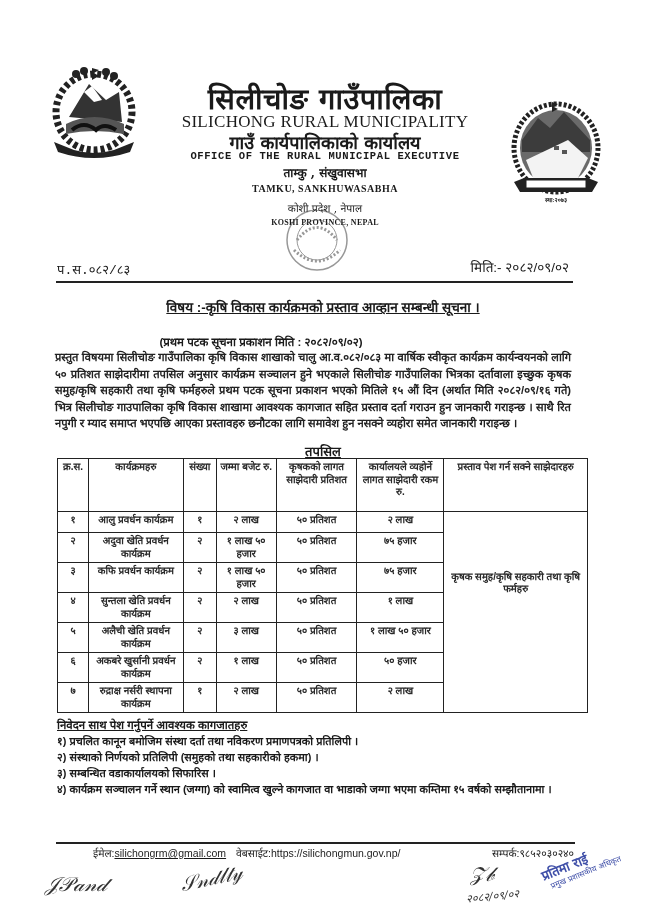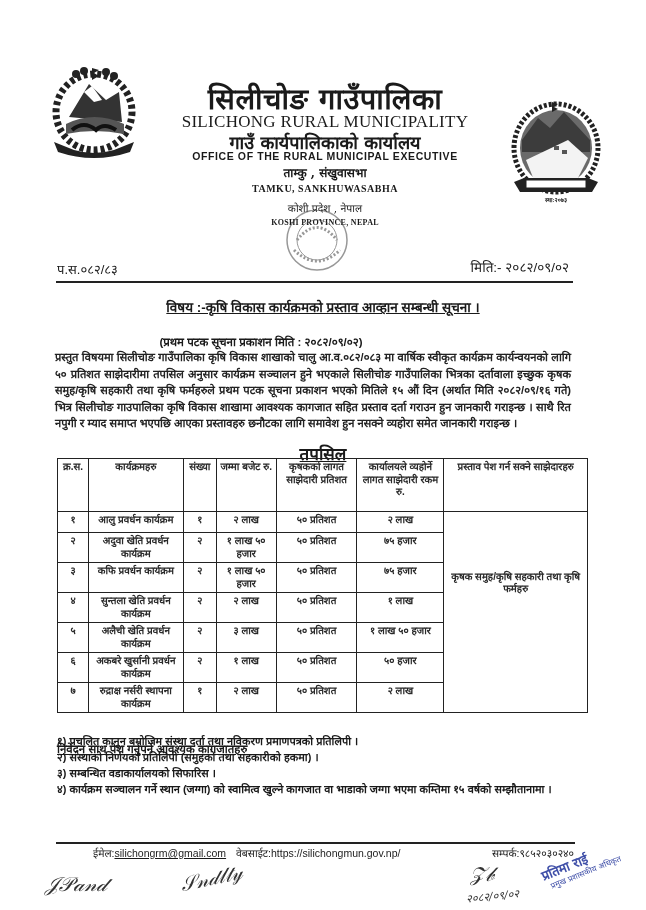--- a/index.html
+++ b/index.html
@@ -3,40 +3,40 @@
 <meta charset="utf-8">
 <style>
   html, body { margin:0; padding:0; background:#fff; }
   body { width:646px; height:910px; position:relative; overflow:hidden;
          font-family:"DejaVu Serif","Liberation Serif",serif; color:#1a1a1a; }
   .abs { position:absolute; }
   .center { text-align:center; }
   .t-title-np { left:150px; top:78px; width:350px; font-size:29px; font-weight:bold; letter-spacing:0.5px; }
   .t-title-en { left:150px; top:112px; width:350px; font-size:17px; font-family:"Liberation Serif",serif; letter-spacing:0.3px; }
   .t-office-np { left:150px; top:130px; width:350px; font-size:18px; font-weight:bold; }
-  .t-office-en { left:150px; top:150px; width:350px; font-size:10.5px; font-weight:bold; font-family:Liberation Sans, sans-serif; letter-spacing:0.6px; }
+  .t-office-en { left:150px; top:150px; width:350px; font-size:10.5px; font-weight:bold; font-family:Liberation Mono, monospace; letter-spacing:0.6px; }
   .t-addr-np { left:150px; top:164px; width:350px; font-size:12px; font-weight:bold; }
   .t-addr-en { left:150px; top:183px; width:350px; font-size:10px; font-weight:bold; font-family:"Liberation Serif",serif; letter-spacing:0.5px; }
   .t-prov-np { left:150px; top:201px; width:350px; font-size:10.5px; }
   .t-prov-en { left:150px; top:218px; width:350px; font-size:8px; font-weight:bold; font-family:"Liberation Serif",serif; letter-spacing:0.3px;}
-  .ref { left:57px; top:260px; font-size:13px; font-family:Liberation Sans, sans-serif; }
+  .ref { left:57px; top:260px; font-size:13px; font-family:Liberation Mono, monospace; }
   .date { right:77px; top:258px; font-size:13.5px; font-family:"Liberation Sans",sans-serif; }
   .rule { left:56px; width:517px; height:2px; background:#222; }
   .subject { left:0; width:646px; top:298px; font-size:13.5px; font-family:"Liberation Sans",sans-serif; font-weight:bold; }
   .subject span { text-decoration:underline; }
   .pubdate { left:0; width:522px; top:334px; font-size:11.5px; font-family:"Liberation Sans",sans-serif; font-weight:bold; }
   .para { left:55px; top:349px; width:516px; font-size:11.2px; line-height:16.5px; text-align:justify;
           font-family:"Liberation Sans",sans-serif; font-weight:bold; color:#222; }
-  .tapsil { left:0; width:646px; top:442px; font-size:17px; font-family:"Liberation Sans",sans-serif; font-weight:bold; text-decoration:underline; }
+  .tapsil { left:0; width:646px; top:442px; font-size:13px; font-family:"Liberation Sans",sans-serif; font-weight:bold; text-decoration:underline; }
   table.grid { position:absolute; left:57px; top:458px; width:531px; border-collapse:collapse;
                font-family:"Liberation Sans",sans-serif; font-size:10px; font-weight:bold; color:#2a2a2a;padding-left:42px; }
   table.grid th, table.grid td { border:1.5px solid #222; text-align:center; vertical-align:top; padding:2px 2px; line-height:12.5px; }
   table.grid th { height:48px; font-weight:bold; }
   table.grid td.merged { vertical-align:middle; padding-bottom:60px; }
-  .docs-title { left:57px; top:717px; font-size:11.5px; font-family:"Liberation Sans",sans-serif; font-weight:bold; text-decoration:underline;margin-top:24px; }
+  .docs-title { left:57px; top:717px; font-size:11.5px; font-family:"Liberation Sans",sans-serif; font-weight:bold; text-decoration:underline; }
   .docs { left:57px; top:733px; width:520px; font-size:11px; font-family:"Liberation Sans",sans-serif; font-weight:bold; line-height:16px; }
   .docs div { margin:0; }
   .footer-rule { left:56px; top:842px; width:519px; height:2px; background:#222; }
   .footer { top:846px; font-size:10.5px; font-family:"Liberation Sans",sans-serif;padding-left:36px; }
   .footer a { color:#1a1a1a; text-decoration:underline; }
   .sig { font-family:"DejaVu Serif",serif; font-style:italic; font-size:20px; color:#333; }
   .stamp-blue { color:#3f4fa8; font-size:13px; font-weight:bold; transform:rotate(-22deg); }
 </style>
 </head>
 <body>

